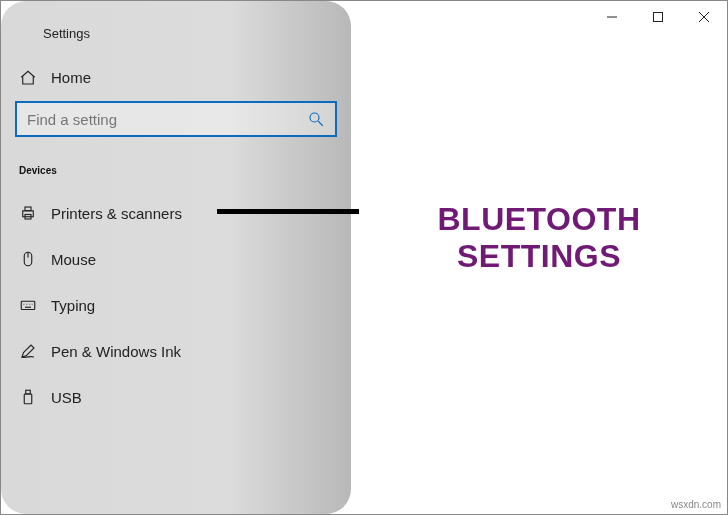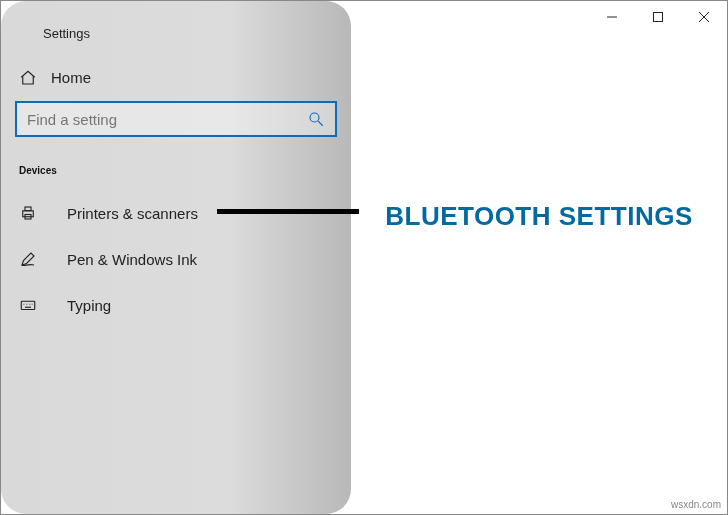--- a/index.html
+++ b/index.html
@@ -32,38 +32,38 @@
       justify-content: space-between;
     }
     .search-box input {
       border: none; background: transparent; outline: none; font-size: 15px;
       color: #555; width: 100%;
     }
     .search-box input::placeholder { color: #777; }
     .search-icon svg { stroke: #0a6bbf; }
     .section-header { font-weight: 700; font-size: 10px; color: #111; padding: 18px 18px 4px 18px; }
     .nav-list { padding-top: 10px; }
-    .nav-item { display: flex; align-items: center; gap: 30px; padding: 14px 18px; cursor: default; }
+    .nav-item { display: flex; align-items: center; gap: 14px; padding: 14px 18px; cursor: default; }
     .nav-label { font-size: 15px; color: #222; }
     .main { flex: 1; position: relative; background: #fff; }
     .win-controls {
       position: absolute; top: 0; right: 0; display: flex; height: 32px;
     }
     .win-btn { width: 46px; display: flex; align-items: center; justify-content: center; }
     .win-btn svg { width: 12px; height: 12px; stroke: #222; fill: none; stroke-width: 1; }
     .annotation {
       position: absolute;
       top: 200px;
       left: 8px;
       right: 8px;
       text-align: center;
       font-family: "Arial Black", Arial, sans-serif;
       font-weight: 900;
-      font-size: 26px;
-      color: #0369a1;
+      font-size: 32px;
+      color: #701a75;
       letter-spacing: 0.5px;
     }
     .arrow-line {
       position: absolute;
       top: 208px;
       left: 216px;
       width: 142px;
       height: 5px;
       background: #000;
     }
@@ -111,47 +111,65 @@
         <span class="icon">
           <svg viewBox="0 0 24 24">
               <rect x="5" y="9" width="14" height="8"></rect>
               <rect x="8" y="4" width="8" height="5"></rect>
               <rect x="8" y="14" width="8" height="6"></rect>
             </svg>
         </span>
         <span class="nav-label">Printers &amp; scanners</span>
       </div>
 
-
-
       <div class="nav-item">
         <span class="icon">
           <svg viewBox="0 0 24 24">
-              <path d="M4 20 L6 14 L16 4 L20 8 L10 18 Z"></path>
-              <path d="M4 20 C 7 22, 12 18, 20 20"></path>
+              <rect x="7" y="3" width="10" height="18" rx="5"></rect>
+              <line x1="12" y1="3" x2="12" y2="10"></line>
             </svg>
         </span>
-        <span class="nav-label">Pen &amp; Windows Ink</span>
+        <span class="nav-label">Mouse</span>
       </div>
+
 
       <div class="nav-item">
         <span class="icon">
           <svg viewBox="0 0 24 24">
               <rect x="3" y="7" width="18" height="11" rx="1"></rect>
               <line x1="6" y1="11" x2="7" y2="11"></line>
               <line x1="10" y1="11" x2="11" y2="11"></line>
               <line x1="14" y1="11" x2="15" y2="11"></line>
               <line x1="17" y1="11" x2="18" y2="11"></line>
               <line x1="8" y1="15" x2="16" y2="15"></line>
             </svg>
         </span>
         <span class="nav-label">Typing</span>
       </div>
 
+      <div class="nav-item">
+        <span class="icon">
+          <svg viewBox="0 0 24 24">
+              <path d="M4 20 L6 14 L16 4 L20 8 L10 18 Z"></path>
+              <path d="M4 20 C 7 22, 12 18, 20 20"></path>
+            </svg>
+        </span>
+        <span class="nav-label">Pen &amp; Windows Ink</span>
+      </div>
 
+
+      <div class="nav-item">
+        <span class="icon">
+          <svg viewBox="0 0 24 24">
+              <rect x="9" y="3" width="6" height="5"></rect>
+              <rect x="7" y="8" width="10" height="13" rx="1"></rect>
+            </svg>
+        </span>
+        <span class="nav-label">USB</span>
+      </div>
     </div>
   </div>
 
   <div class="main">
     <div class="win-controls">
       <div class="win-btn">
         <svg viewBox="0 0 12 12">
             <line x1="1" y1="6" x2="11" y2="6"></line>
           </svg>
       </div>

